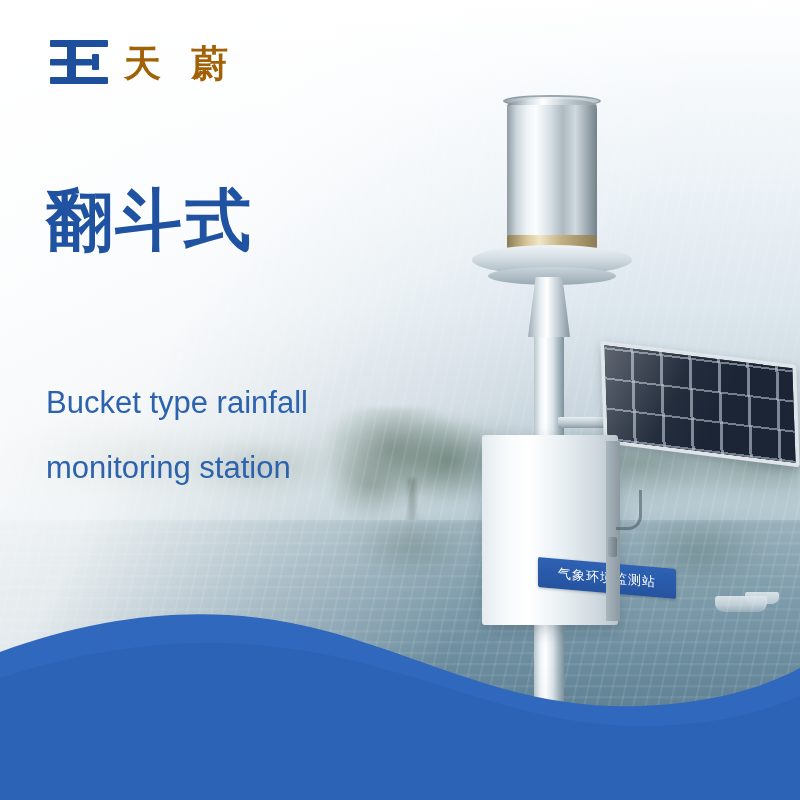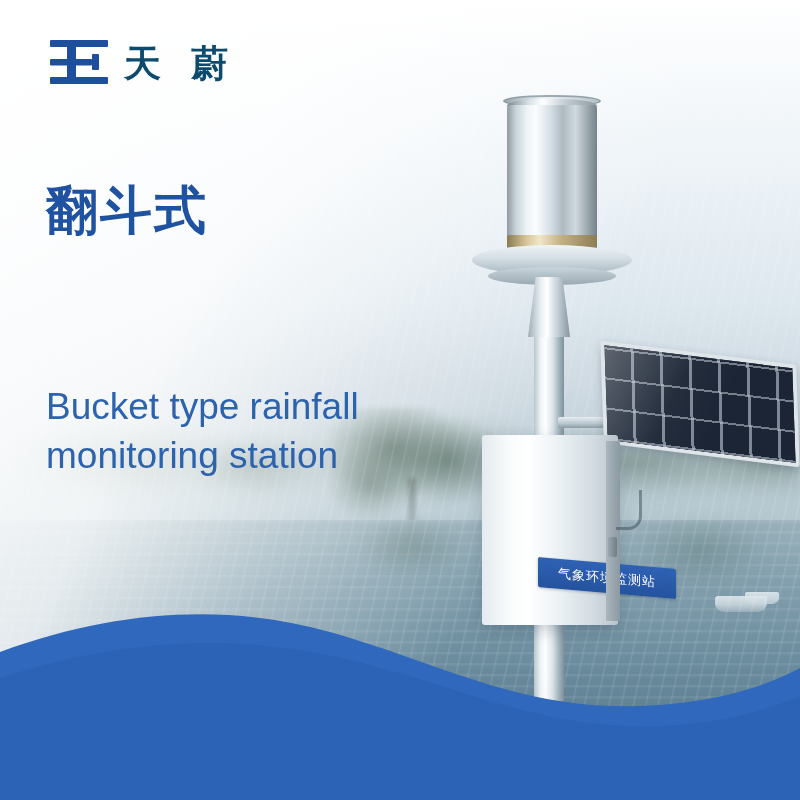--- a/index.html
+++ b/index.html
@@ -141,47 +141,47 @@
 
   
   .logo {
     position: absolute; left: 48px; top: 36px;
     display: flex; align-items: center; gap: 14px;
   }
   .logo-mark { width: 62px; height: 54px; }
   .logo-text {
     font-size: 37px;
     font-weight: bold;
-    color: #0c4a6e;
+    color: #a16207;
     letter-spacing: 10px;
     line-height: 1;
   }
 
   
   .headline {
     position: absolute; left: 46px; top: 180px;
     width: 440px;
   }
   .headline h1 {
-    font-size: 52px;
+    font-size: 67px;
     font-weight: bold;
     line-height: 1.18;
     color: #1f52a0;
     letter-spacing: 2px;
   }
   .headline h1 .l2 { display: block; }
   .subhead {
     position: absolute; left: 46px; top: 383px;
     width: 420px;
-    font-size: 37px;
+    font-size: 31px;
     line-height: 1.32;
     color: #2d62ad;
     font-weight: 500;
   }
-  .subhead .s2 { display: block; }
+  .subhead .s2 { display: block; margin-top: 24px; }
 
   
   .rig { position: absolute; left: 430px; top: 85px; width: 370px; height: 715px; }
 
   .mast {
     position: absolute; left: 104px; top: 245px; width: 30px; height: 555px;
     background: linear-gradient(90deg, #b9c6cd 0%, #eef4f7 22%, #ffffff 38%, #dbe5ea 62%, #9fb0b9 85%, #7d929d 100%);
     border-radius: 2px;
   }
   .mast-shadow {

